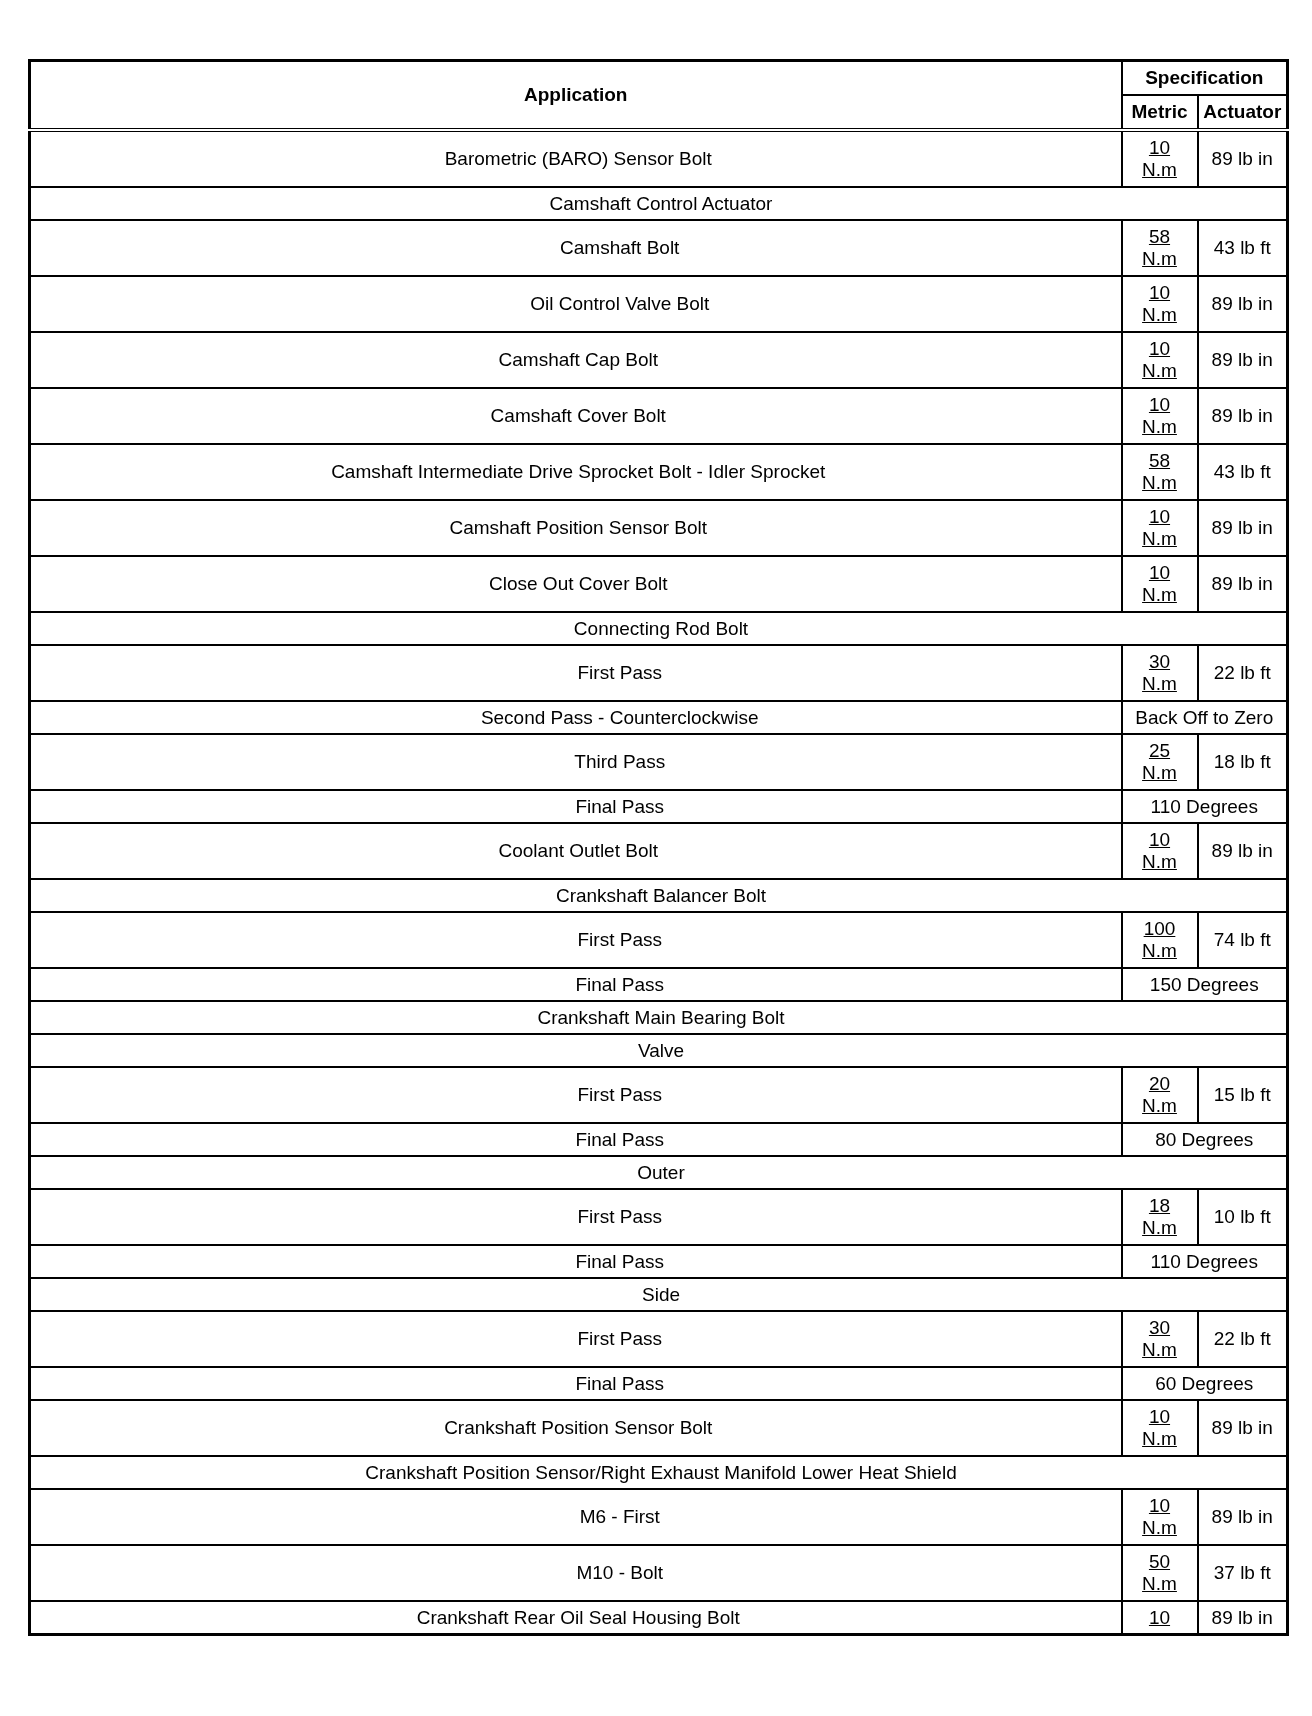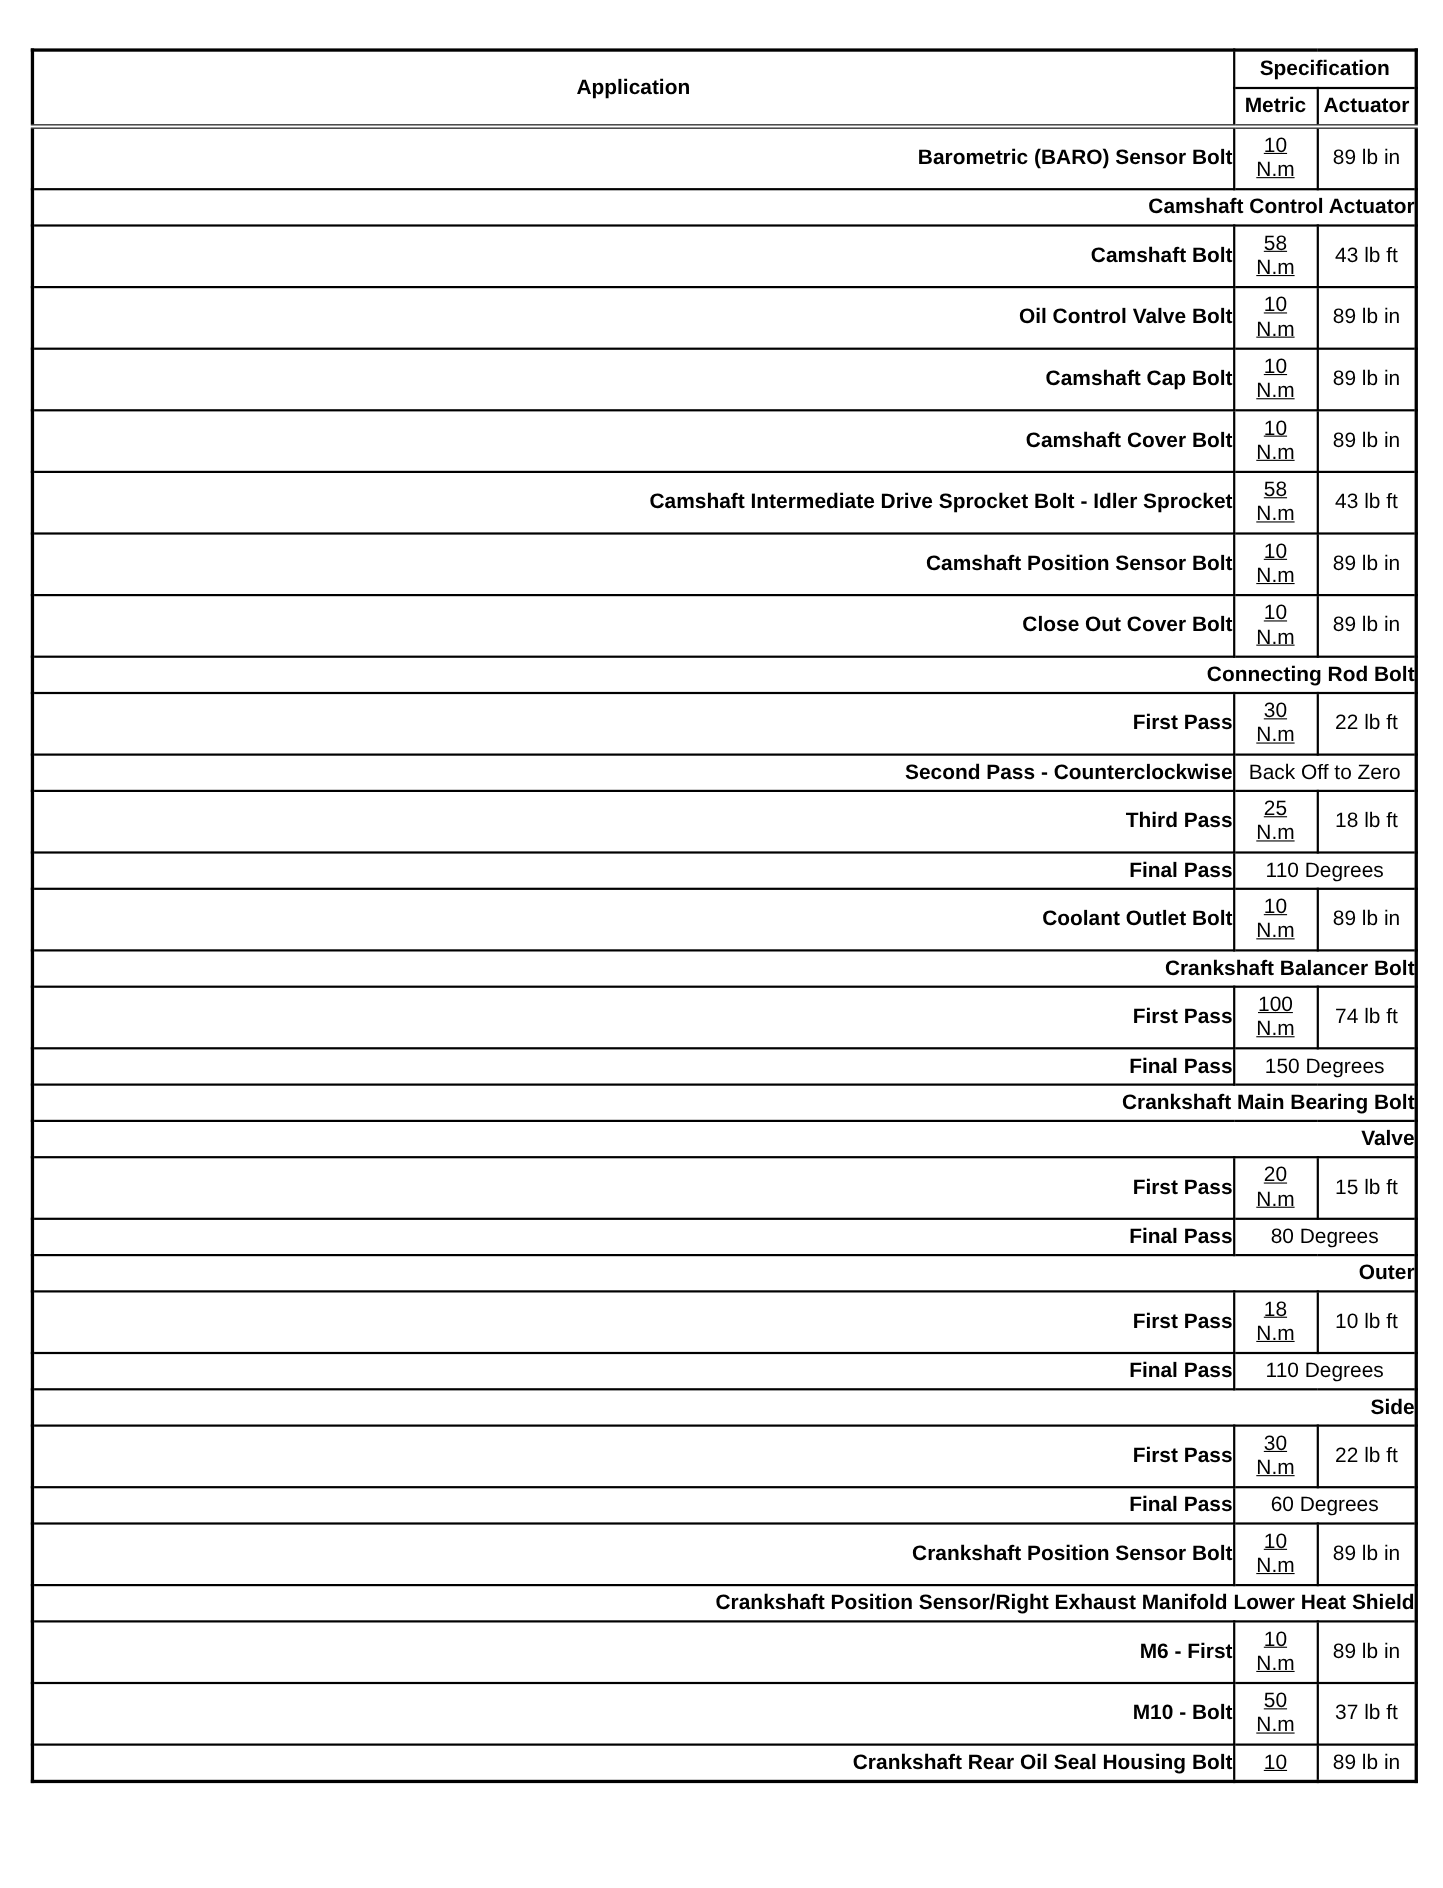--- a/index.html
+++ b/index.html
@@ -1,28 +1,28 @@
 <!DOCTYPE html>
 <html><head>
 <meta charset="utf-8">
 <style>
   html, body { margin: 0; padding: 0; background: #ffffff; }
   body { width: 1312px; height: 1716px; position: relative; overflow: hidden;
          font-family: "Liberation Sans", "DejaVu Sans", sans-serif; color: #000; }
-  #spec-table { position: absolute; left: 28px; top: 44px; width: 1258px;
+  #spec-table { position: absolute; left: 28px; top: 59px; width: 1258px;
                 border-collapse: collapse; table-layout: fixed; border: 3px solid #000; }
   #spec-table td, #spec-table th { border: 2px solid #000; padding: 0; font-size: 19px; line-height: 22px; }
   #spec-table col.c-app { width: 1092px; }
   #spec-table col.c-met { width: 76px; }
   #spec-table col.c-eng { width: 90px; }
   th { font-weight: bold; text-align: center; }
   th.app-h { height: 66px; border-bottom: 4px double #000 !important; }
   th.spec-h { height: 31px; }
   th.sub-h { height: 31px; border-bottom: 4px double #000 !important; }
-  td.label { text-align: right; padding-left: 5px !important; font-weight: bold; }
+  td.label { text-align: center; padding-left: 5px !important; }
   td.label.sub { padding-left: 88px !important; }
   td.val { text-align: center; }
   tr.r2 td { height: 54px; border-bottom-width: 4px; }
   tr.r1 td { height: 31px; border-bottom-width: 4px; }
   tr.dbl td { border-bottom: 4px double #000; }
   .metric-num, .metric-unit { display: block; text-decoration: underline; }
 </style>
 </head>
 <body>
 

